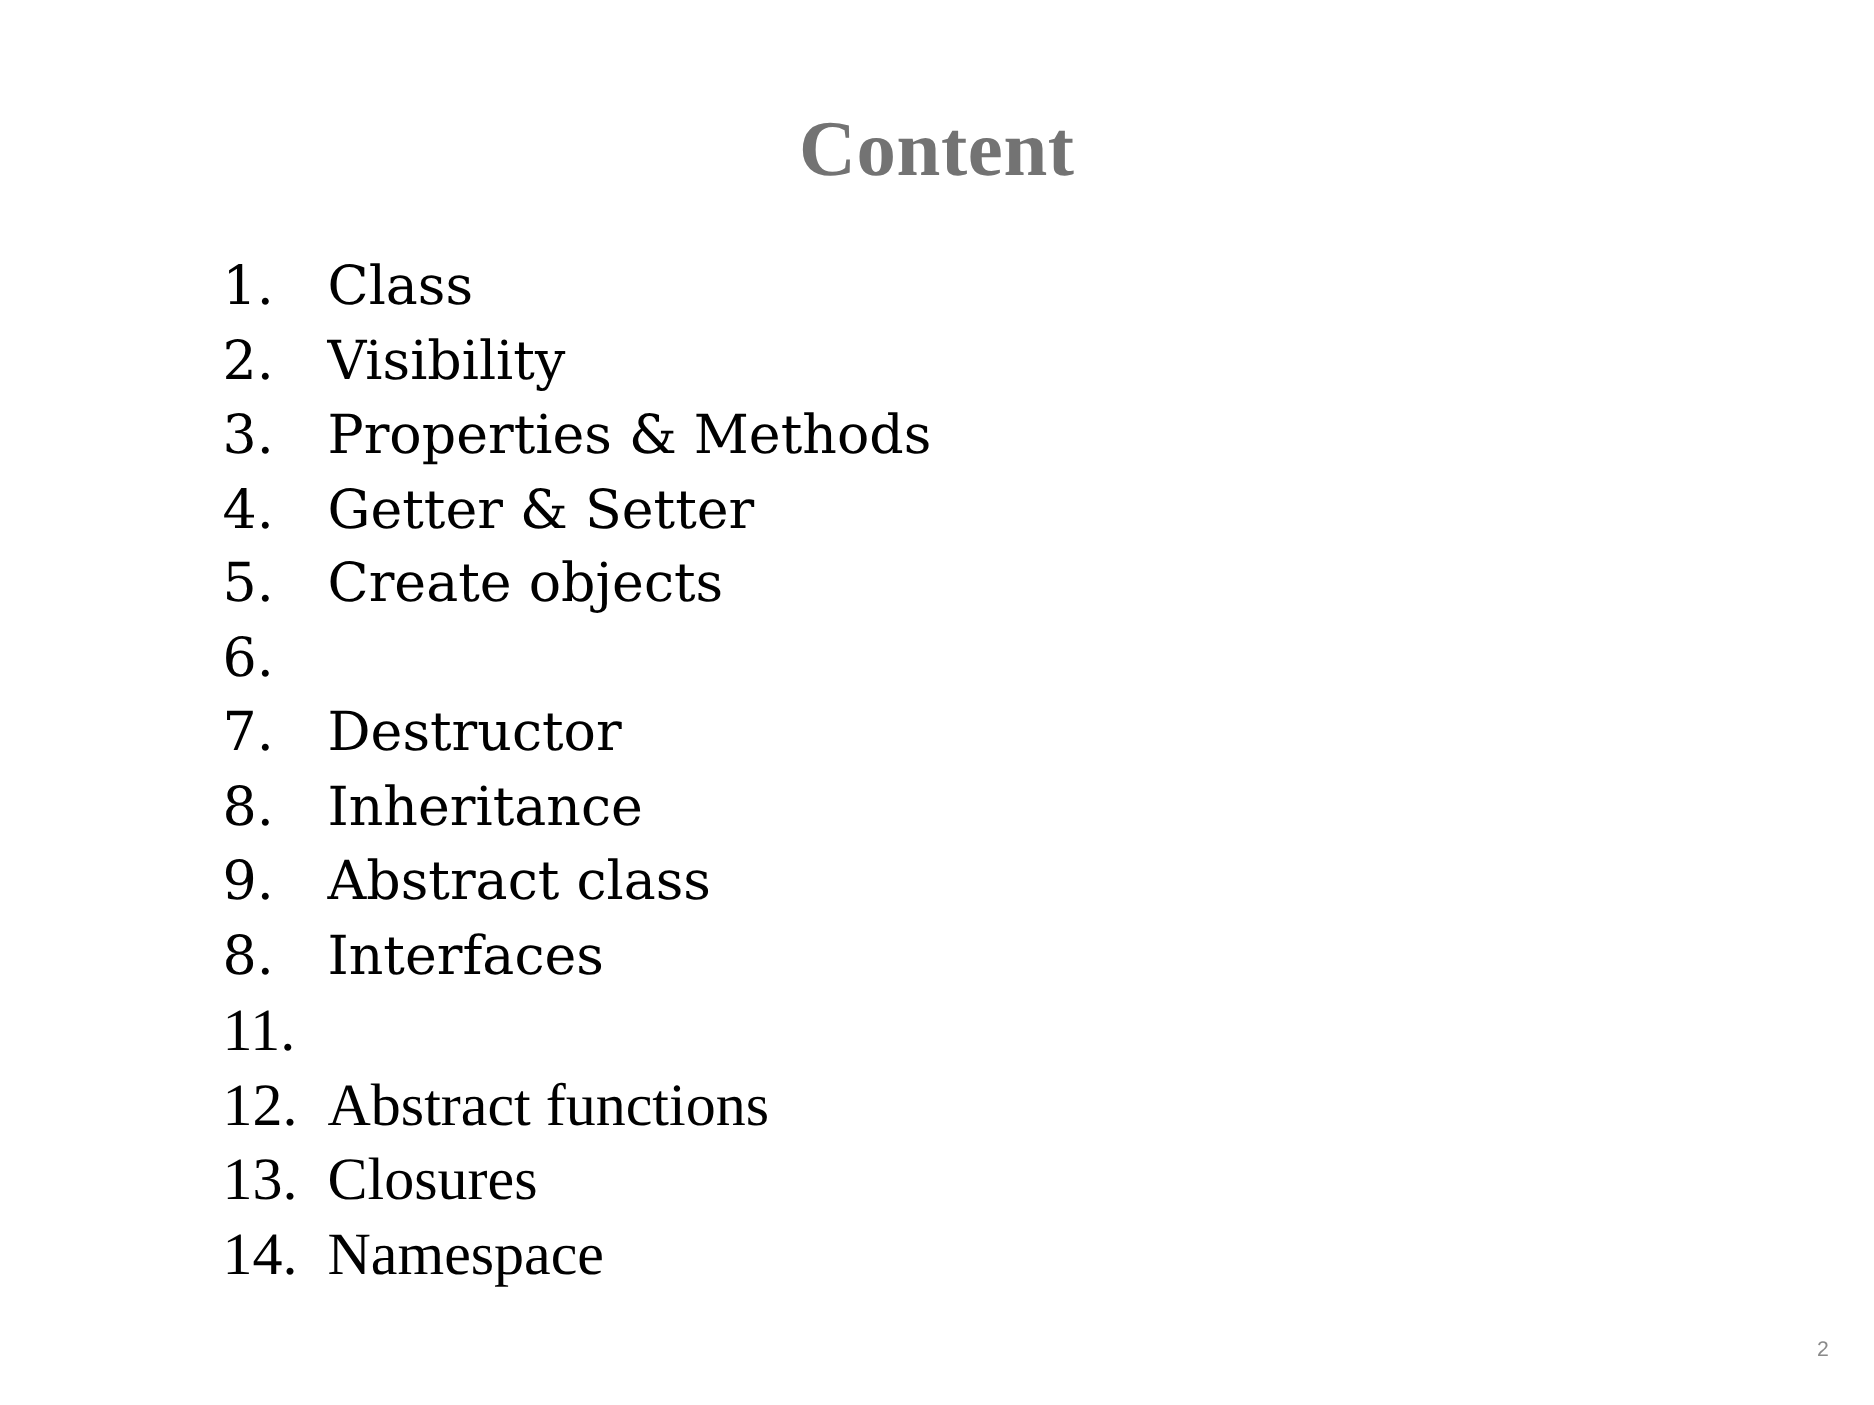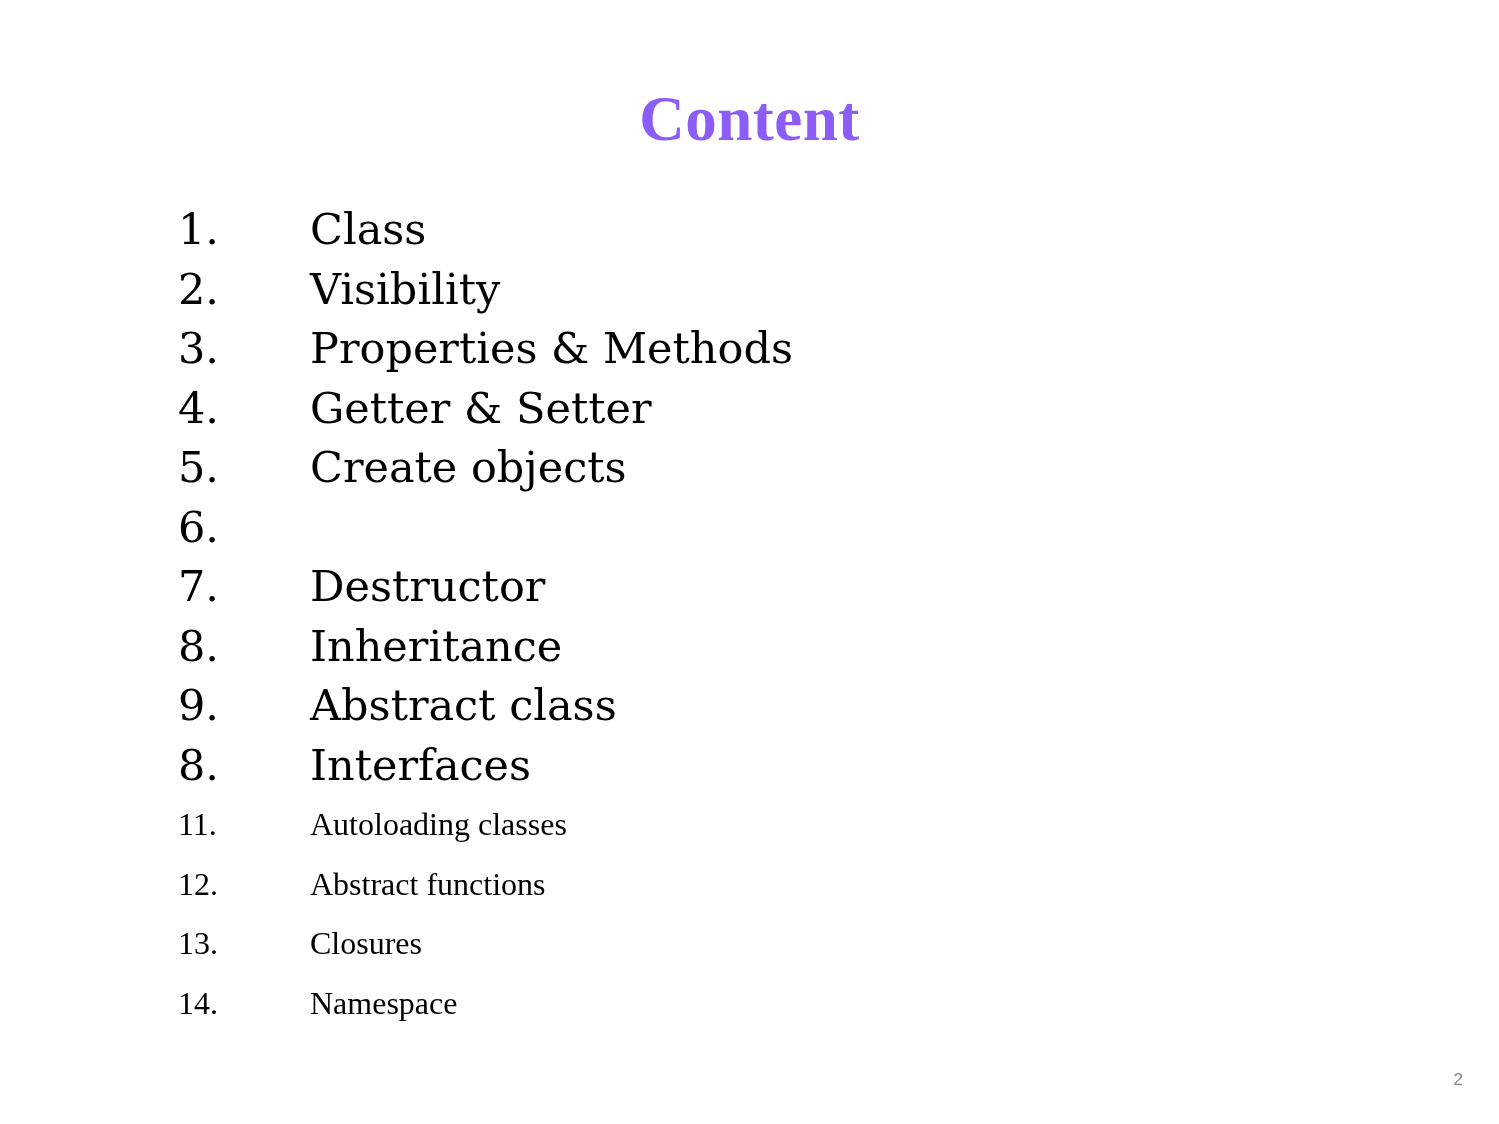--- a/index.html
+++ b/index.html
@@ -20,21 +20,21 @@
   .slide-title {
     position: absolute;
     left: 0;
     top: 86px;
     width: 1499px;
     text-align: center;
     font-family: "Liberation Serif", "DejaVu Serif", serif;
     font-weight: bold;
     font-size: 63px;
     line-height: 1.05;
-    color: #8b5cf6;
+    color: #737373;
     letter-spacing: 0.5px;
   }
 
   
   .content-list {
     position: absolute;
     left: 178px;
     top: 200px;
     width: 1100px;
   }
@@ -51,35 +51,34 @@
     flex: 0 0 84px;
     text-align: left;
     font-size: 46px;
     line-height: 59.5px;
   }
 
   .item-label {
     font-size: 46px;
     line-height: 59.5px;
     white-space: nowrap;
-    margin-left: 48px;
   }
 
   
   .font-book .item-number,
   .font-book .item-label {
     font-family: "DejaVu Serif", "Liberation Serif", serif;
     font-size: 43px;
   }
 
   
   .font-times .item-number,
   .font-times .item-label {
     font-family: "Liberation Serif", "DejaVu Serif", serif;
-    font-size: 32px;
+    font-size: 48px;
   }
 
   
   .page-number {
     position: absolute;
     right: 36px;
     bottom: 36px;
     font-family: "Liberation Sans", "DejaVu Sans", sans-serif;
     font-size: 17px;
     color: #8a8a8a;
@@ -139,21 +138,20 @@
       <span class="item-label">Abstract class</span>
     </div>
 
     <div class="list-item font-book">
       <span class="item-number">8.</span>
       <span class="item-label">Interfaces</span>
     </div>
 
     <div class="list-item font-times">
       <span class="item-number">11.</span>
-      <span class="item-label">Autoloading classes</span>
     </div>
 
     <div class="list-item font-times">
       <span class="item-number">12.</span>
       <span class="item-label">Abstract functions</span>
     </div>
 
     <div class="list-item font-times">
       <span class="item-number">13.</span>
       <span class="item-label">Closures</span>

